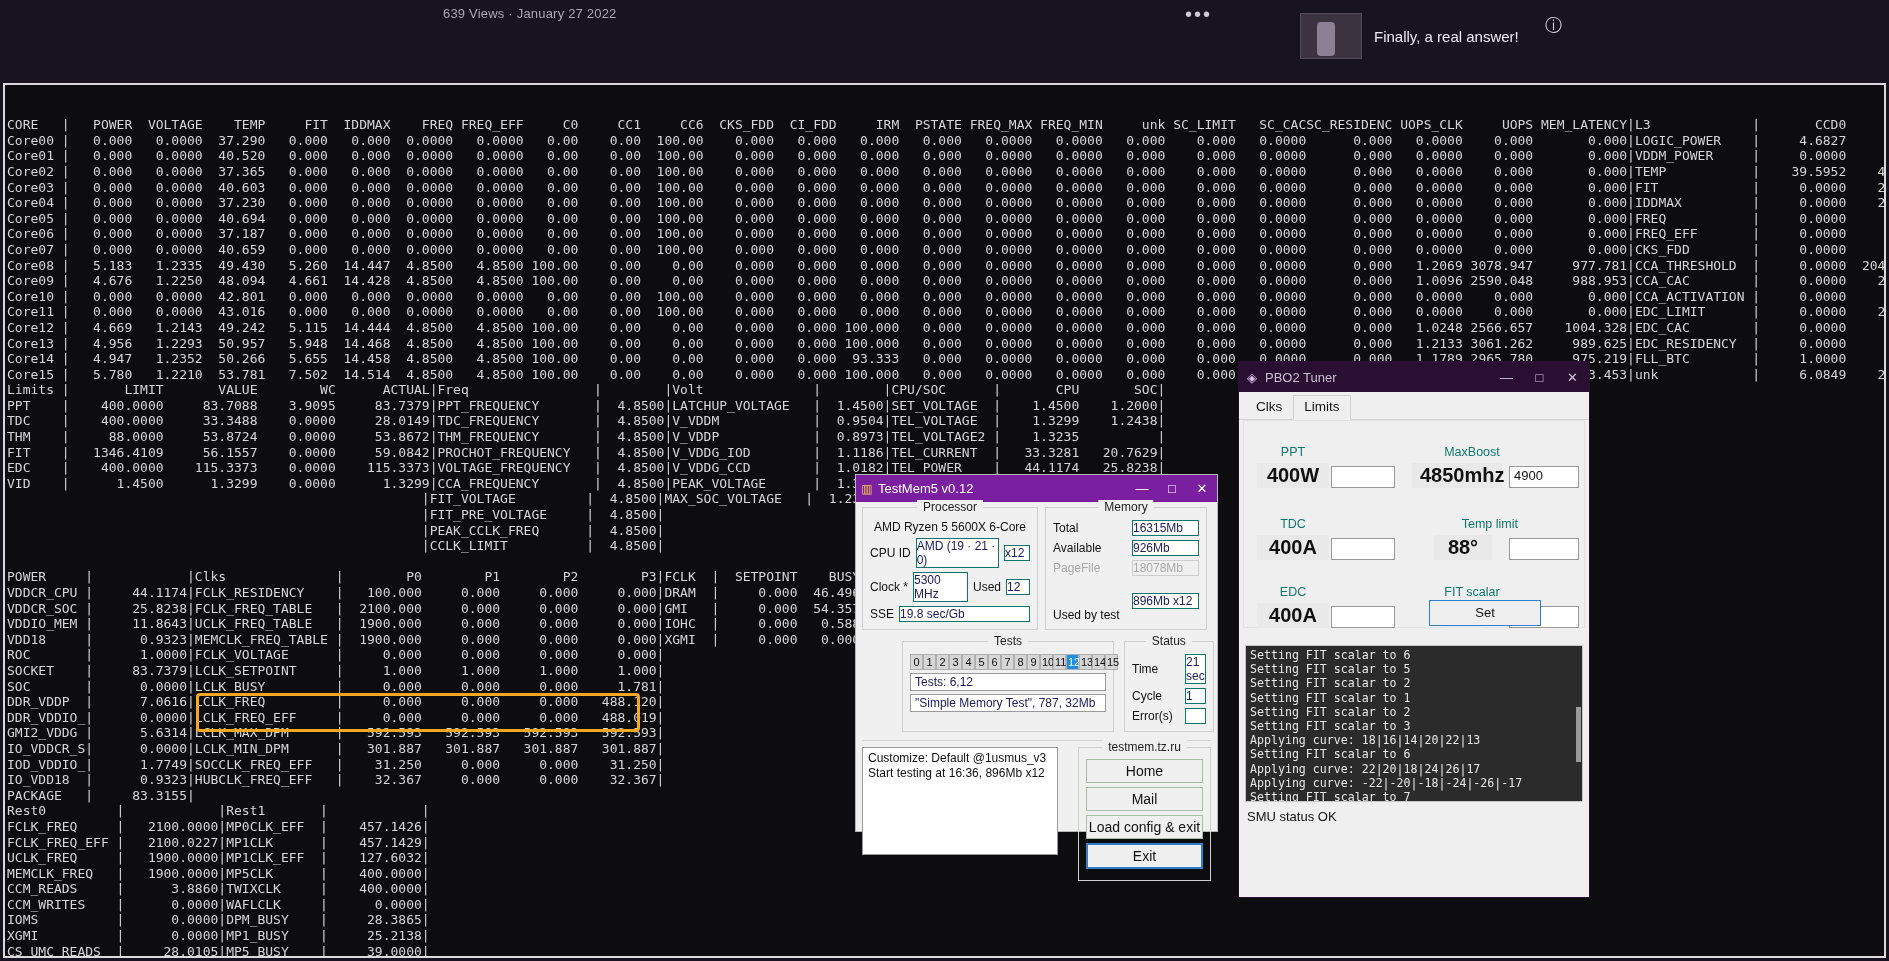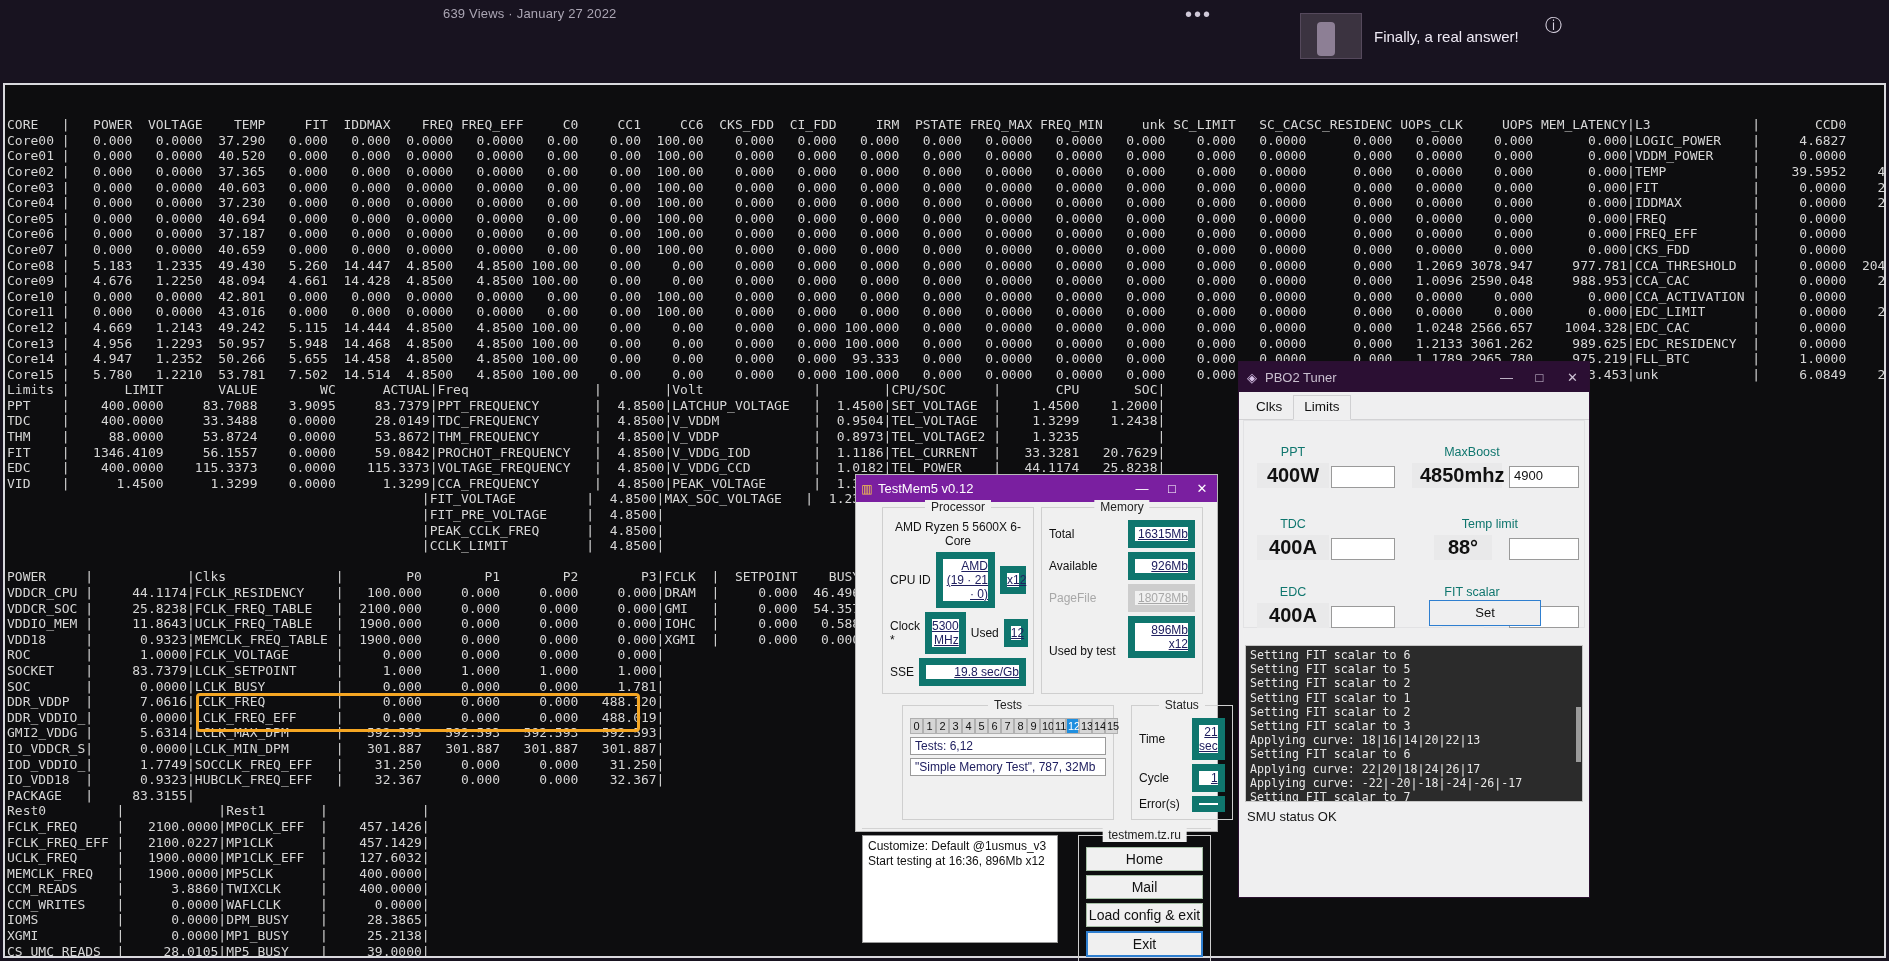--- a/index.html
+++ b/index.html
@@ -45,21 +45,21 @@
     background:#f0f0f0; border:1px solid #b8b8b8;
     font-size:12px; color:#111;
   }
   #tm5 .title { height:27px; background:#7b1fa2; background:#7a1fa0; display:flex; align-items:center; color:#fff; font-size:13px; }
   #tm5 .title .ico { width:22px; text-align:center; color:#f6c84c; font-size:12px; }
   #tm5 .title .txt { flex:1; }
   #tm5 .title .btn { width:30px; text-align:center; font-size:13px; color:#fff; }
   #tm5 .body { padding:5px 6px; }
   .gbox { border:1px solid #cfcfcf; position:relative; padding:12px 7px 7px 7px; }
   .gbox > .lg { position:absolute; top:-8px; left:50%; transform:translateX(-50%); background:#f0f0f0; padding:0 6px; font-size:12px; color:#222; }
-  .fld { background:#fff; border:7px solid #0f766e; text-align:right; color:#202060;text-decoration:underline; }
+  .fld { background:#fff; border:1px solid #0f766e; text-align:left; color:#202060; }
   .fld.dis { background:#f0f0f0; border-color:#cdcdcd; color:#a8a8a8; }
   .row { display:flex; align-items:center; gap:5px; margin-top:4px; }
   .lbl { font-size:12px; }
   #tm5 .tests-grid { display:flex; }
   #tm5 .tests-grid span { background:#d6d6d6; border:1px solid #b0b0b0; min-width:13px; text-align:center; font-size:11px; padding:1px 1px; color:#111; }
   #tm5 .tests-grid span.on { background:#1f8fe0; color:#fff; }
   #tm5 .lineout { background:#fff; border:1px solid #9a9a9a; color:#202060; padding:1px 4px; margin-top:3px; font-size:12px; }
   #tm5 .logbox { background:#fff; border:1px solid #9a9a9a; height:108px; padding:3px 5px; font-size:12px; color:#111; line-height:15px; }
   #tm5 .btn2 { background:#f0f0f0; border:1px solid #a6bfa6; text-align:center; padding:3px 0; margin-bottom:4px; font-size:14px; }
   #tm5 .btn2.sel { border:2px solid #2f7fd0; }
@@ -175,21 +175,21 @@
 <div id="tm5">
   <div class="title">
     <span class="ico">▥</span>
     <span class="txt">TestMem5 v0.12</span>
     <span class="btn">—</span>
     <span class="btn">□</span>
     <span class="btn">✕</span>
   </div>
   <div class="body">
     <div style="display:flex; gap:7px;">
-      <div class="gbox" style="width:152px;margin-left:20px;">
+      <div class="gbox" style="width:176px;">
         <div class="lg">Processor</div>
         <div style="text-align:center;font-size:12px;">AMD Ryzen 5 5600X 6-Core</div>
         <div class="row">
           <span class="lbl">CPU ID</span>
           <span class="fld" style="flex:1;">AMD  (19 · 21 · 0)</span>
           <span class="fld" style="width:26px;">x12</span>
         </div>
         <div class="row">
           <span class="lbl">Clock *</span>
           <span class="fld" style="flex:1;">5300 MHz</span>
@@ -215,21 +215,21 @@
           <span class="lbl" style="width:74px;color:#a8a8a8;">PageFile</span>
           <span class="fld dis" style="flex:1;">18078Mb</span>
         </div>
         <div class="row">
           <span class="lbl" style="width:74px;margin-top:28px;">Used by test</span>
           <span class="fld" style="flex:1;">896Mb x12</span>
         </div>
       </div>
     </div>
 
-    <div style="display:flex; gap:17px; margin-top:11px;padding-left:40px;">
+    <div style="display:flex; gap:10px; margin-top:11px;padding-left:40px;">
       <div class="gbox" style="width:212px;">
         <div class="lg">Tests</div>
         <div class="tests-grid" id="tests-grid">
             <span>0</span>
             <span>1</span>
             <span>2</span>
             <span>3</span>
             <span>4</span>
             <span>5</span>
             <span>6</span>

